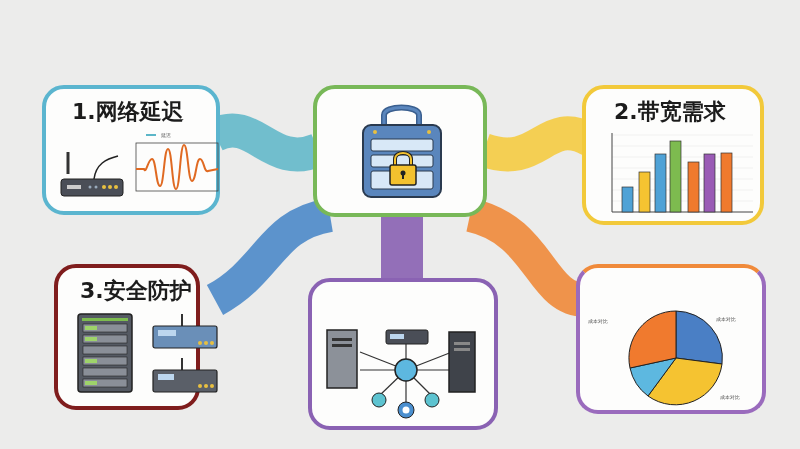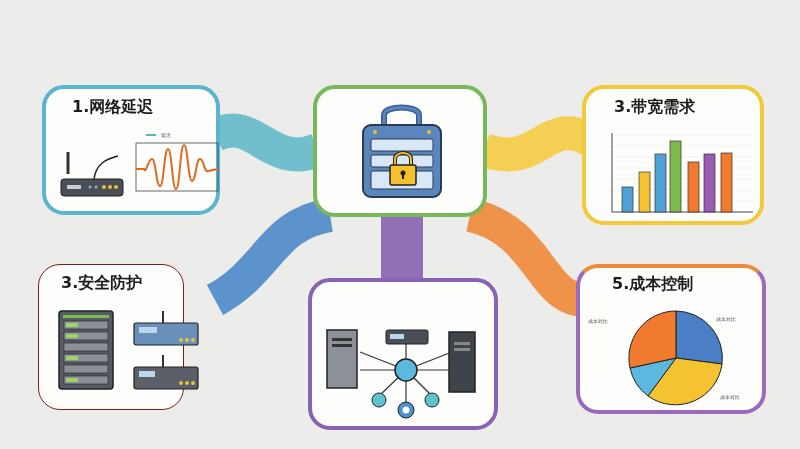--- a/index.html
+++ b/index.html
@@ -2,24 +2,24 @@
 <html><head>
 <meta charset="utf-8">
 <style>
   html,body{margin:0;padding:0;}
   body{width:800px;height:449px;background:#ececeb;position:relative;overflow:hidden;font-family:"DejaVu Sans",sans-serif;}
   .ribbons{position:absolute;left:0;top:0;width:800px;height:449px;}
   .panel{position:absolute;background:#fdfdfc;border-radius:22px;box-sizing:border-box;}
   .p1{left:42px;top:85px;width:178px;height:130px;border:4px solid #5bb5cf;}
   .pc{left:313px;top:85px;width:174px;height:132px;border:4px solid #78b858;}
   .p2{left:582px;top:85px;width:182px;height:140px;border:4px solid #f2c93a;}
-  .p3{left:38px;top:264px;width:146px;height:146px;border:1px solid #7f1d1d;}
+  .p3{left:54px;top:264px;width:146px;height:146px;border:4px solid #7f1d1d;}
   .p4{left:308px;top:278px;width:190px;height:152px;border:4px solid #8a62b3;}
   .p5{left:576px;top:264px;width:190px;height:150px;border:4px solid #9a6bbd;border-top-color:#f08a3a;}
-  .title{position:absolute;font-weight:bold;font-size:16px;color:#1c1c1c;white-space:nowrap;}
+  .title{position:absolute;font-weight:bold;font-size:22px;color:#1c1c1c;white-space:nowrap;}
   .p1 .title{left:26px;top:8px;}
   .p2 .title{left:28px;top:8px;}
   .p3 .title{left:22px;top:8px;}
   .p4 .title{left:34px;top:6px;}
   .p5 .title{left:32px;top:6px;}
   .tiny{position:absolute;font-size:5px;color:#555;white-space:nowrap;}
   svg{position:absolute;overflow:visible;}
 </style>
 </head>
 <body>
@@ -65,21 +65,21 @@
     <rect x="12" y="68" width="62" height="18" rx="2" fill="#d8e8f7" stroke="#2a3a4f"></rect>
     <path d="M36,62 L36,56 C36,48 52,48 52,56 L52,62" stroke="#222" stroke-width="4" fill="none"></path>
     <path d="M36,62 L36,56 C36,48 52,48 52,56 L52,62" stroke="#f3c12e" stroke-width="2" fill="none"></path>
     <rect x="31" y="62" width="26" height="20" rx="2" fill="#f3c12e" stroke="#222" stroke-width="1.5"></rect>
     <circle cx="44" cy="70" r="2.5" fill="#222"></circle>
       <rect x="43" y="70" width="2" height="6" fill="#222"></rect>
   </svg>
 </div>
 
 <div class="panel p2">
-  <div class="title">3.带宽需求</div>
+  <div class="title">2.带宽需求</div>
   <svg style="left:12px;top:40px;" width="160" height="95" viewBox="0 0 160 95">
     <g stroke="#e6e6e6" stroke-width="0.5">
       <line x1="14" y1="6" x2="155" y2="6"></line>
         <line x1="14" y1="17" x2="155" y2="17"></line>
         <line x1="14" y1="28" x2="155" y2="28"></line>
       <line x1="14" y1="39" x2="155" y2="39"></line>
         <line x1="14" y1="50" x2="155" y2="50"></line>
         <line x1="14" y1="61" x2="155" y2="61"></line>
         <line x1="14" y1="72" x2="155" y2="72"></line>
     </g>
@@ -155,21 +155,20 @@
     <rect x="66" y="14" width="14" height="5" fill="#bcd6ee"></rect>
     <circle cx="82" cy="50" r="11" fill="#5db8e0" stroke="#222" stroke-width="1.5"></circle>
     <circle cx="55" cy="80" r="7" fill="#5dc3d0" stroke="#222"></circle>
     <circle cx="82" cy="90" r="8" fill="#4a8fcf" stroke="#222"></circle>
       <circle cx="82" cy="90" r="3.5" fill="#fff"></circle>
     <circle cx="108" cy="80" r="7" fill="#5dc3d0" stroke="#222"></circle>
   </svg>
 </div>
 
 <div class="panel p5">
-  <div class="title">5.成本控制</div>
   <svg style="left:46px;top:40px;" width="100" height="100" viewBox="0 0 100 100">
     <path d="M50,50 L50,3 A47,47 0 0 1 96,56 Z" fill="#4a7fc5" stroke="#222" stroke-width="1"></path>
     <path d="M50,50 L96,56 A47,47 0 0 1 22,88 Z" fill="#f5c331" stroke="#222" stroke-width="1"></path>
     <path d="M50,50 L22,88 A47,47 0 0 1 4,60 Z" fill="#5db8e0" stroke="#222" stroke-width="1"></path>
     <path d="M50,50 L4,60 A47,47 0 0 1 50,3 Z" fill="#f07a2e" stroke="#222" stroke-width="1"></path>
   </svg>
   <span class="tiny" style="left:8px;top:50px;">成本对比</span>
   <span class="tiny" style="left:136px;top:48px;">成本对比</span>
   <span class="tiny" style="left:140px;top:126px;">成本对比</span>
 </div>

